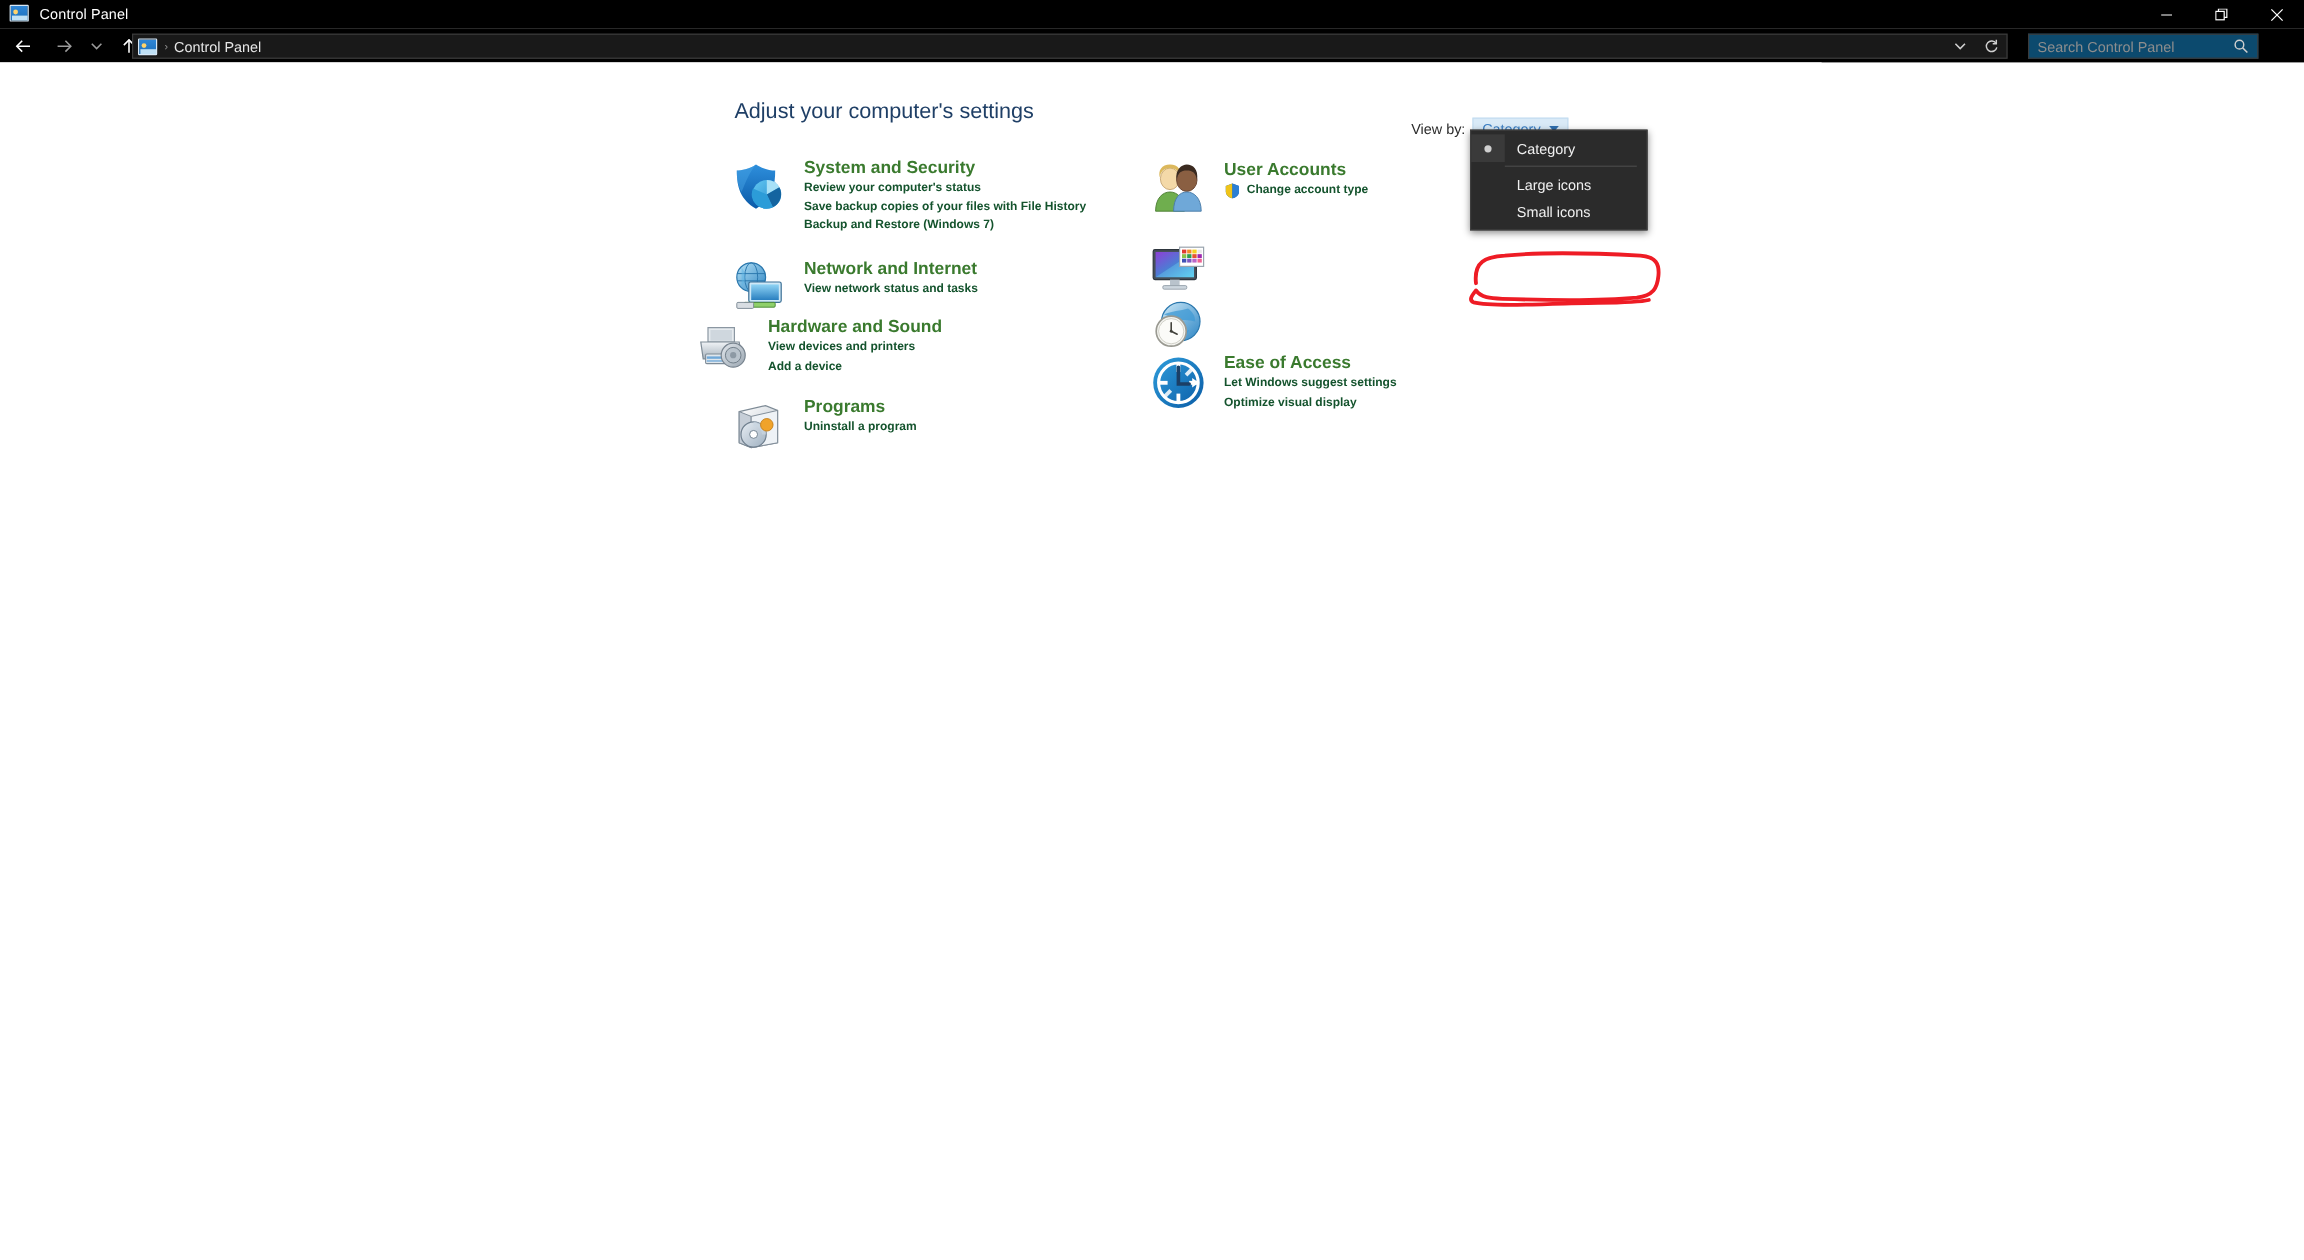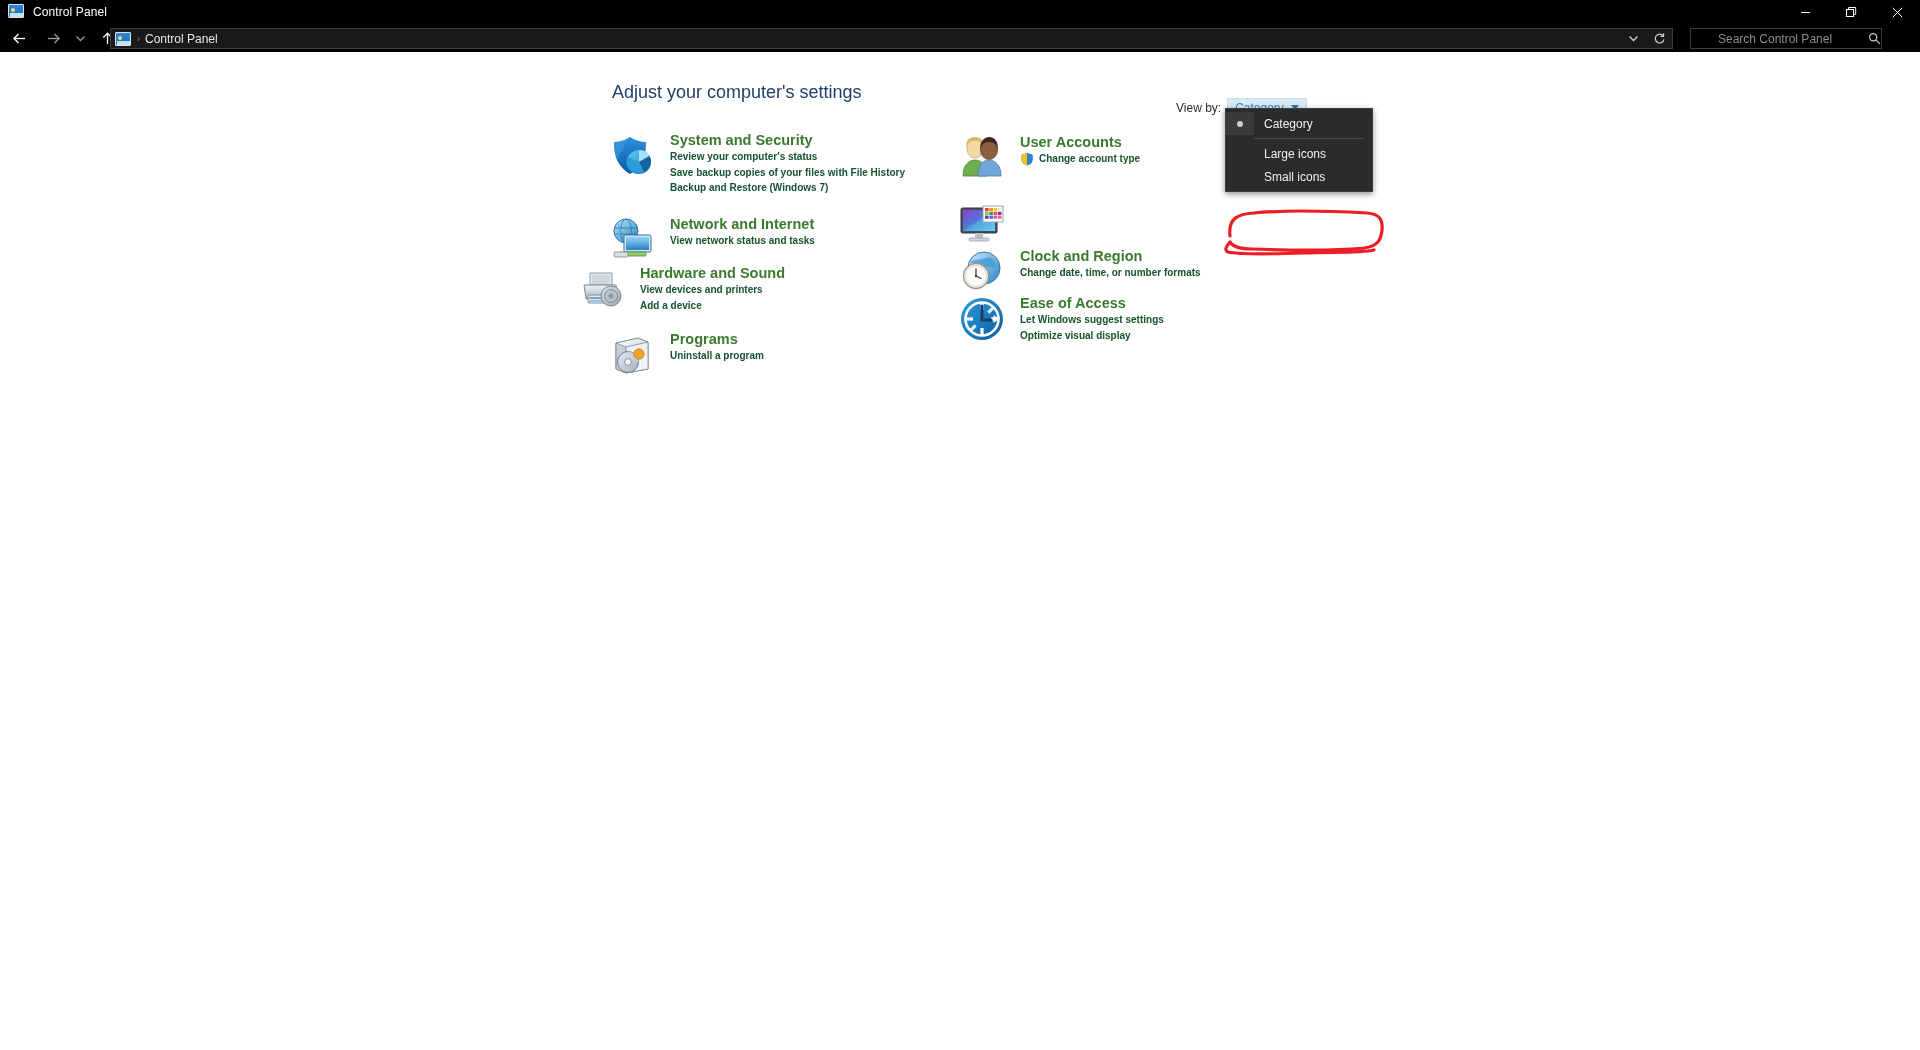--- a/index.html
+++ b/index.html
@@ -139,26 +139,25 @@
     justify-content: center;
     color: #cfcfcf;
   }
 
   .searchbox {
     position: absolute;
     left: 1690px;
     top: 28px;
     width: 192px;
     height: 21px;
-    background: #000000;
+    background: #0c4a6e;
     border: 1px solid #3b3b3b;
     box-sizing: border-box;
     display: flex;
     align-items: center;
-    padding-left: 20px;
   }
   .searchbox input {
     background: transparent;
     border: none;
     outline: none;
     color: #cfcfcf;
     font-size: 12px;
     font-family: "Liberation Sans", sans-serif;
     margin-left: 7px;
     width: 150px;
@@ -631,24 +630,20 @@
         <circle cx="26" cy="20" r="16" fill="url(#gl2)" stroke="#2a77ad" stroke-width="1"></circle>
         <path d="M12 14 C18 11, 26 11, 32 9 C36 12, 38 15, 38 20 C33 18, 26 20, 21 17 Z" fill="#3f9ad4" opacity=".75"></path>
         <path d="M14 28 C20 26, 27 29, 33 27 C31 32, 26 35, 20 34 Z" fill="#3f9ad4" opacity=".75"></path>
         <circle cx="18" cy="28" r="12.5" fill="#f4f4f0" stroke="#9a9a92" stroke-width="1.4"></circle>
         <circle cx="18" cy="28" r="10.5" fill="#fbfbf8" stroke="#c9c9c0" stroke-width=".7"></circle>
         <line x1="18" y1="28" x2="18" y2="21" stroke="#40403a" stroke-width="1.3" stroke-linecap="round"></line>
         <line x1="18" y1="28" x2="23" y2="30.5" stroke="#40403a" stroke-width="1.3" stroke-linecap="round"></line>
         <circle cx="18" cy="28" r="1.2" fill="#40403a"></circle>
       </svg>
     </div>
-    <div class="cat-body">
-      <div class="cat-title">Clock and Region</div>
-      <a class="cat-link">Change date, time, or number formats</a>
-    </div>
   </div>
 
   <div class="cat" style="left:958px; top:243px;">
     <div class="cat-icon">
       <svg class="icon-art" viewBox="0 0 48 48">
         <defs>
           <linearGradient id="eoa" x1="0" y1="0" x2="1" y2="1">
             <stop offset="0" stop-color="#2f9ddb"></stop>
               <stop offset="1" stop-color="#0a5ca6"></stop>
           </linearGradient>

